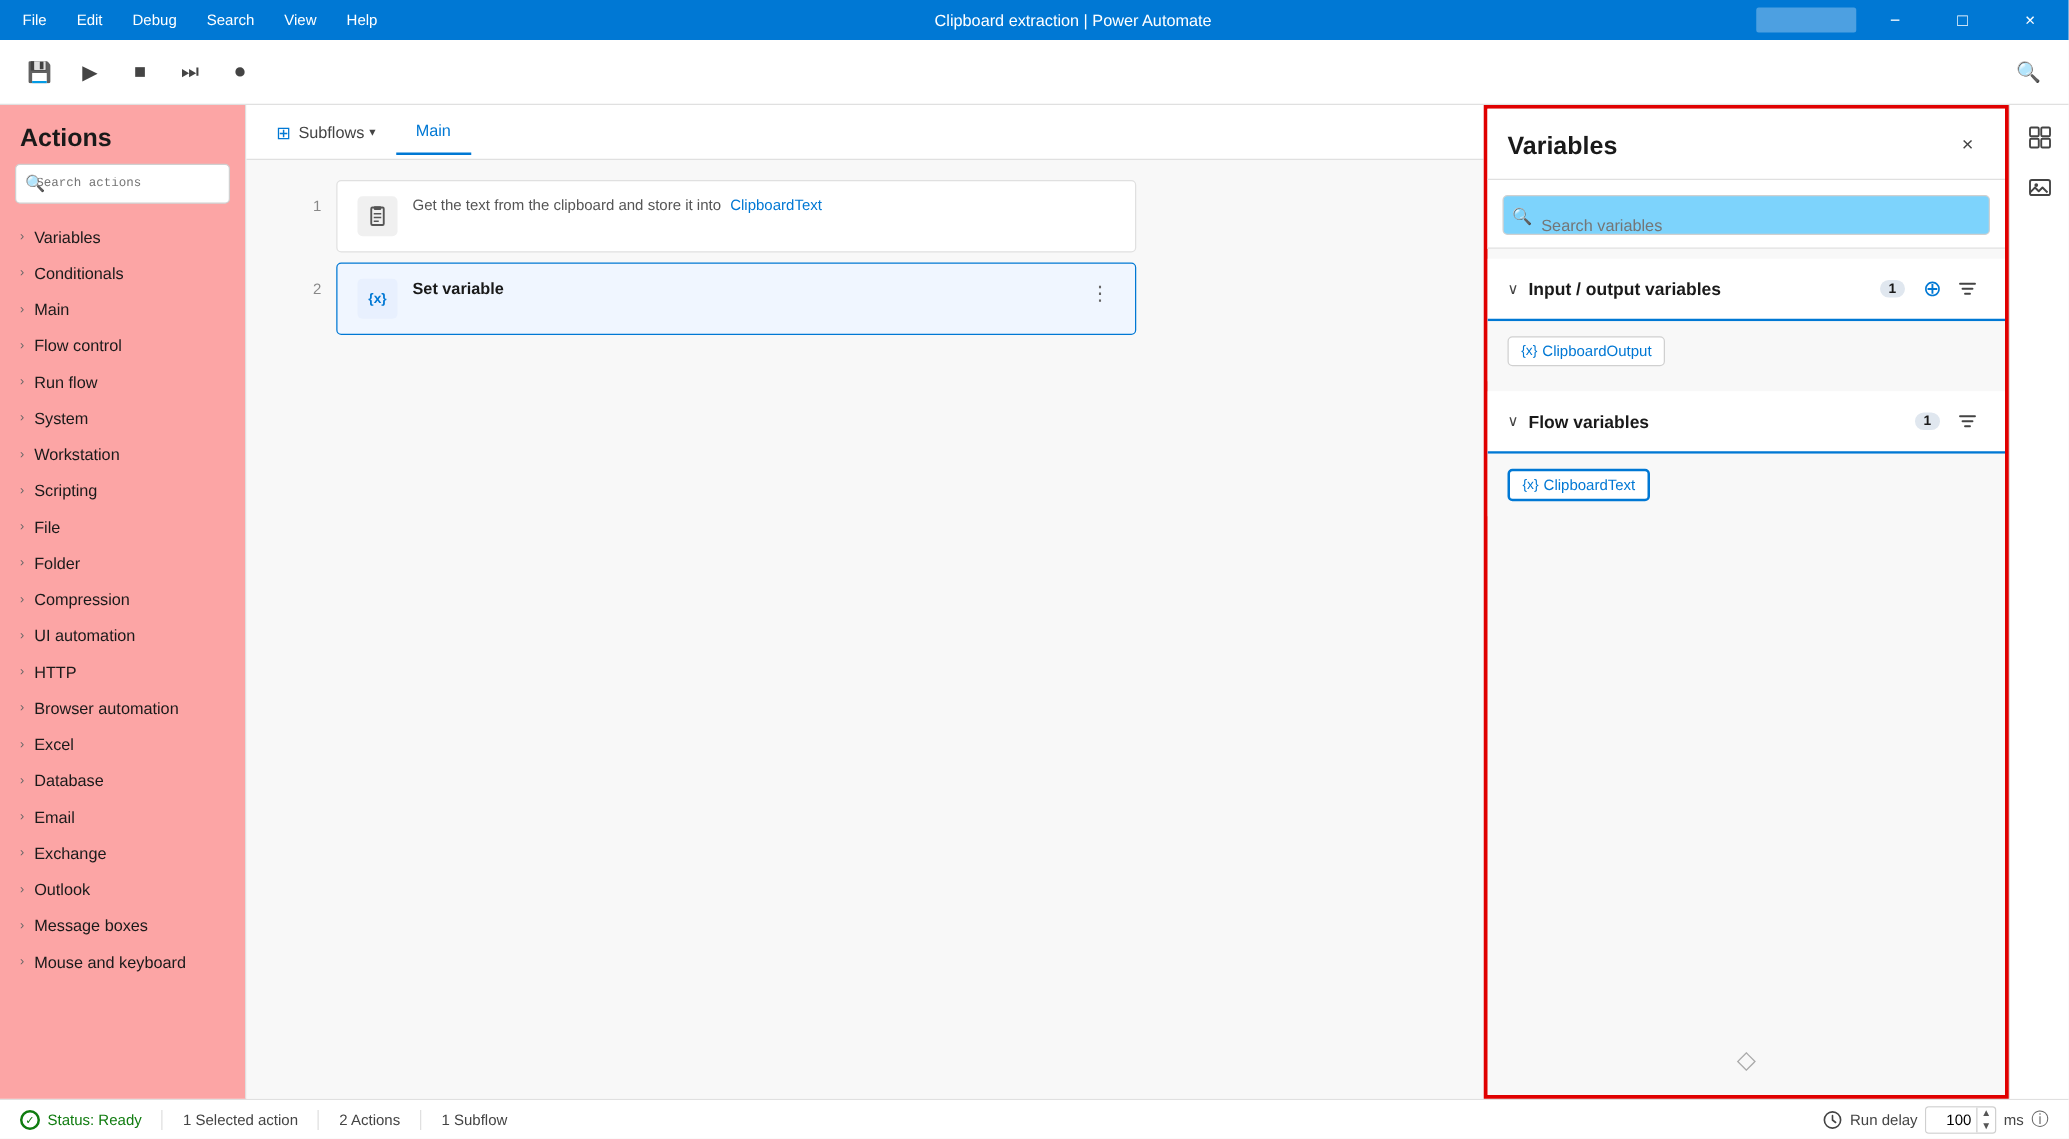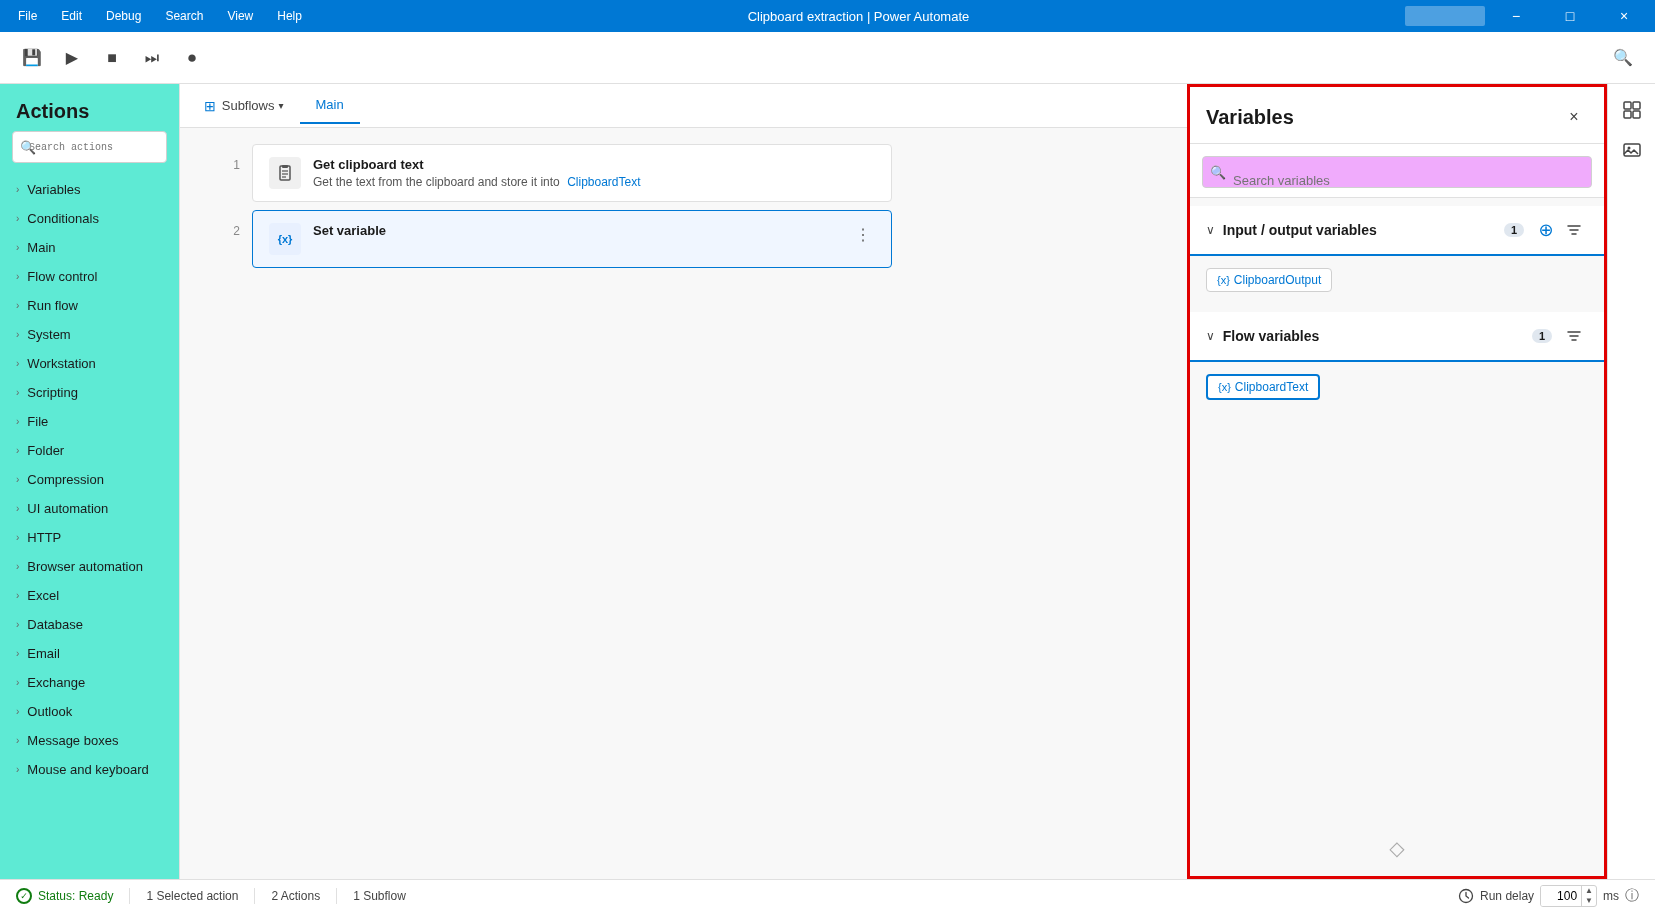--- a/index.html
+++ b/index.html
@@ -82,22 +82,22 @@
     }
 
     
     .main-layout {
       display: flex;
       height: calc(911px - 32px - 52px - 32px);
     }
 
     
     .actions-sidebar {
-      width: 180px;
-      background: #5eead4;
+      width: 197px;
+      background: #fca5a5;
       border-right: 1px solid #e0e0e0;
       display: flex;
       flex-direction: column;
       overflow: hidden;
     }
     .actions-title {
       padding: 16px 16px 8px;
       font-size: 20px;
       font-weight: 600;
       color: #1a1a1a;
@@ -294,21 +294,21 @@
     }
     .variables-search-wrap input {
       width: 100%;
       height: 32px;
       border: 1px solid #d0d0d0;
       border-radius: 4px;
       padding: 16px 8px 0 30px;
       font-size: 13px;
       color: #555;
       outline: none;
-      background: #f0abfc;
+      background: #7dd3fc;
     }
     .var-search-icon {
       position: absolute;
       left: 8px;
       top: 50%;
       transform: translateY(-50%);
       color: #666;
       font-size: 13px;
     }
     .variables-content {
@@ -646,21 +646,20 @@
           <div class="step-icon">
             <svg width="18" height="18" viewBox="0 0 18 18" fill="none">
               <rect x="4" y="2" width="10" height="14" rx="1" fill="none" stroke="#555" stroke-width="1.5"></rect>
               <rect x="6" y="1" width="6" height="3" rx="1" fill="#555"></rect>
               <line x1="6" y1="7" x2="12" y2="7" stroke="#555" stroke-width="1.2"></line>
               <line x1="6" y1="10" x2="12" y2="10" stroke="#555" stroke-width="1.2"></line>
               <line x1="6" y1="13" x2="10" y2="13" stroke="#555" stroke-width="1.2"></line>
             </svg>
           </div>
           <div class="step-content">
-            <div class="step-title">Get clipboard text</div>
             <div class="step-desc">
               <span>Get the text from the clipboard and store it into</span>
               <span style="margin-left:4px;" class="var-link">ClipboardText</span>
             </div>
           </div>
         </div>
       </div>
 
       <div class="flow-step">
         <div class="step-number">2</div>

